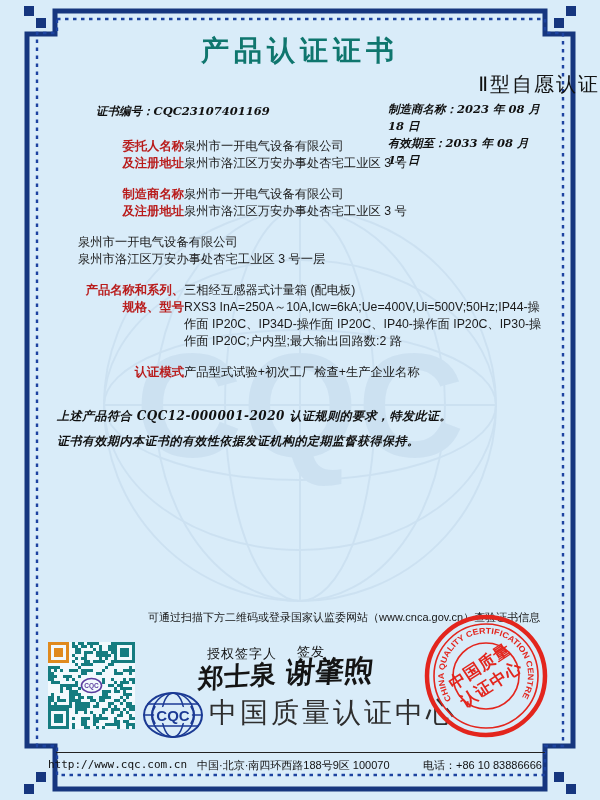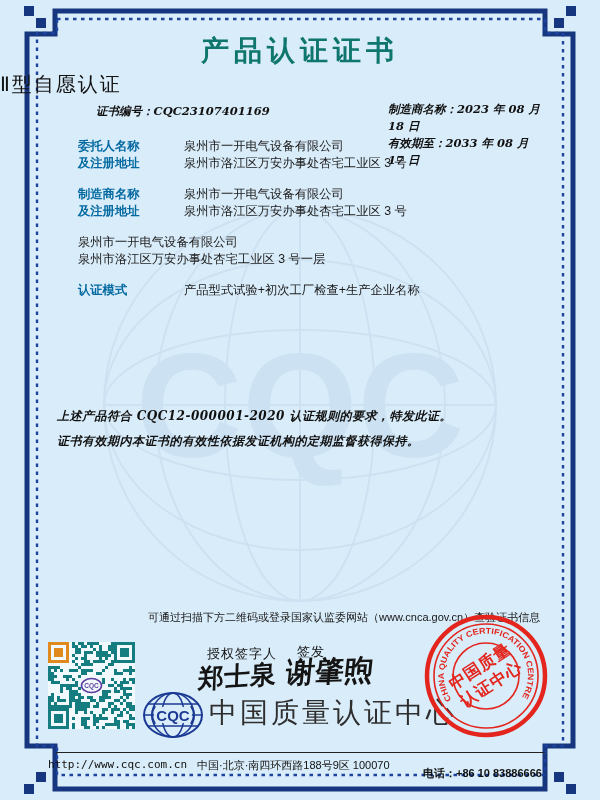--- a/index.html
+++ b/index.html
@@ -8,31 +8,31 @@
   }
   html,body{margin:0;padding:0;}
   body{font-family:"Liberation Sans",sans-serif;}
   .page{position:relative;width:600px;height:800px;background:var(--background);overflow:hidden;}
   svg{display:block;}
   .frame-svg{position:absolute;left:0;top:0;pointer-events:none;}
   .watermark{position:absolute;left:90px;top:195px;opacity:.55;pointer-events:none;}
 
   .page-title{position:absolute;top:32px;left:0;width:100%;text-align:center;
     font-size:28px;font-weight:bold;letter-spacing:5px;color:#0f766e;}
-  .page-subtitle{position:absolute;top:71px;left:0;width:100%;text-align:left;
+  .page-subtitle{position:absolute;top:71px;left:0;width:100%;text-align:right;
     font-size:20px;letter-spacing:2px;color:#111;font-family:Liberation Serif, serif;}
 
   .kai{font-family:"DejaVu Serif",serif;font-style:italic;font-weight:bold;}
   .meta{position:absolute;top:101px;left:80px;right:56px;font-size:11.5px;color:#111;}
   .meta .certno{position:absolute;left:16px;top:3px;}
   .meta .dates{position:absolute;left:308px;top:0;line-height:17px;}
 
   .fields{position:absolute;top:138px;left:78px;width:468px;font-size:12.3px;color:#1b1b1b;line-height:17px;}
   .frow{display:flex;margin-bottom:14px;}
-  .flab{width:106px;font-weight:bold;color:#0369a1;flex:none;}
+  .flab{width:106px;font-weight:bold;color:#b91c1c;flex:none;text-align:right;}
   .fval{flex:1;word-break:break-all;}
 
   .statements{position:absolute;top:404px;left:57px;width:480px;font-size:12px;
     line-height:25px;color:#101010;letter-spacing:.5px;}
   .statements .kai2{font-family:"DejaVu Serif",serif;font-style:italic;font-weight:600;}
 
   .verify-note{position:absolute;top:610px;left:148px;font-size:11px;color:#151515;}
 
   .qr-wrap{position:absolute;left:48px;top:642px;width:87px;height:87px;background:#f2f9fd;}
 
@@ -44,21 +44,21 @@
   .org-logo{position:absolute;left:142px;top:691px;}
   .org-name{position:absolute;left:209px;top:694px;font-size:28px;font-weight:500;
     color:#2e2e2e;letter-spacing:3px;}
 
   .stamp{position:absolute;left:423px;top:613px;}
 
   .footer-line{position:absolute;left:56px;top:752px;width:489px;height:0;border-top:1.6px solid #222;}
   .footer{position:absolute;top:758px;left:0;width:600px;font-size:11px;color:#111;}
   .footer .site{position:absolute;left:48px;top:0;font-family:"DejaVu Sans Mono",monospace;}
   .footer .addr{position:absolute;left:197px;top:0;}
-  .footer .phone{position:absolute;left:423px;top:8px;font-weight:bold;}
+  .footer .phone{position:absolute;left:423px;top:0;}
 </style>
 </head>
 <body>
 
 <div class="page">
 
   <svg class="watermark" width="420" height="420" viewBox="0 0 420 420">
     <g stroke="#c3d9ec" fill="none" stroke-width="2">
       <circle cx="210" cy="210" r="196"></circle>
       <ellipse cx="210" cy="210" rx="75" ry="196"></ellipse>
@@ -117,20 +117,30 @@
         </div>
         <div class="fval">
           <div>泉州市一开电气设备有限公司</div>
           <div>泉州市洛江区万安办事处杏宅工业区 3 号</div>
         </div>
       </div>
       <div class="frow">
         <div class="fval">
           <div>泉州市一开电气设备有限公司</div>
           <div>泉州市洛江区万安办事处杏宅工业区 3 号一层</div>
+        </div>
+      </div>
+      <div class="frow">
+        <div class="flab">
+          <div>产品名称和系列、</div>
+          <div>规格、型号</div>
+        </div>
+        <div class="fval">
+          <div>三相经互感器式计量箱 (配电板)</div>
+          <div>RXS3 InA=250A～10A,Icw=6kA;Ue=400V,Ui=500V;50Hz;IP44-操作面 IP20C、IP34D-操作面 IP20C、IP40-操作面 IP20C、IP30-操作面 IP20C;户内型;最大输出回路数:2 路</div>
         </div>
       </div>
       <div class="frow">
         <div class="flab">
           <div>认证模式</div>
         </div>
         <div class="fval">
           <div>产品型式试验+初次工厂检查+生产企业名称</div>
         </div>
       </div>

